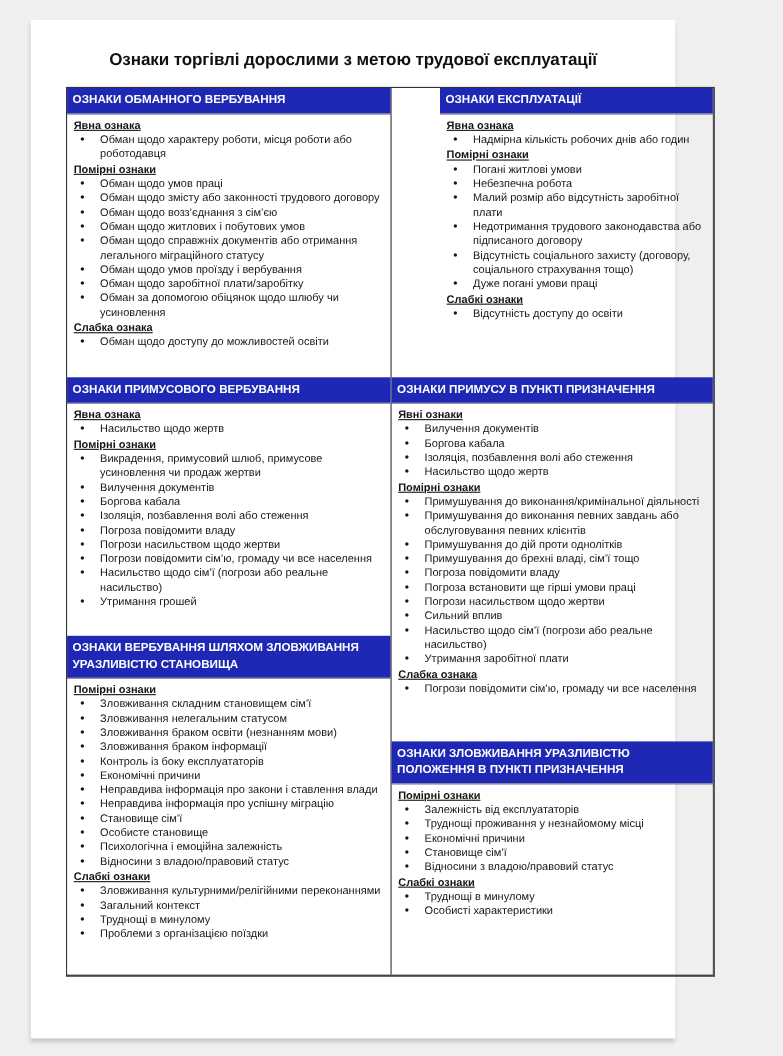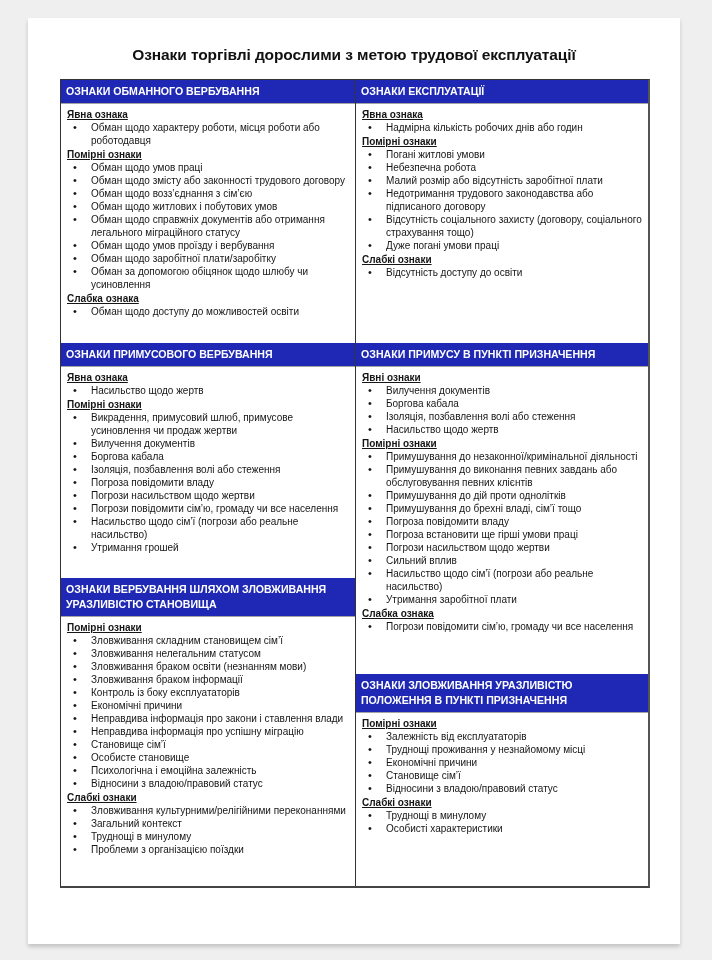--- a/index.html
+++ b/index.html
@@ -6,21 +6,21 @@
   body {
     width: 712px; height: 960px;
     background: #efefef;
     font-family: "Liberation Sans", sans-serif;
     position: relative;
     overflow: hidden;
   }
   .page {
     position: absolute;
     left: 28px; top: 18px;
-    width: 652px; height: 926px;
+    width: 586px; height: 926px;
     background: #ffffff;
     box-shadow: 0 3px 4px rgba(0,0,0,0.18);
   }
   .doc-title {
     position: absolute;
     left: 0; right: 0; top: 28px;
     text-align: center;
     font-weight: bold;
     font-size: 15.5px;
     color: #111;
@@ -154,21 +154,21 @@
             <ul class="items">
               <li>Зловживання культурними/релігійними переконаннями</li>
               <li>Загальний контекст</li>
               <li>Труднощі в минулому</li>
               <li>Проблеми з організацією поїздки</li>
             </ul>
           </div>
         </div>
     </div>
     <div class="col right">
-      <div class="section" style="top:0;">
+      <div class="section" style="top:0;margin-left:44px;">
           <div class="sec-head">ОЗНАКИ ЕКСПЛУАТАЦІЇ</div>
           <div class="sec-body">
             <div class="group-label">Явна ознака</div>
             <ul class="items">
               <li>Надмірна кількість робочих днів або годин</li>
             </ul>
             <div class="group-label">Помірні ознаки</div>
             <ul class="items">
               <li>Погані житлові умови</li>
               <li>Небезпечна робота</li>
@@ -188,21 +188,21 @@
           <div class="sec-body">
             <div class="group-label">Явні ознаки</div>
             <ul class="items">
               <li>Вилучення документів</li>
               <li>Боргова кабала</li>
               <li>Ізоляція, позбавлення волі або стеження</li>
               <li>Насильство щодо жертв</li>
             </ul>
             <div class="group-label">Помірні ознаки</div>
             <ul class="items">
-              <li>Примушування до незаконної/кримінальної діяльності</li>
+              <li>Примушування до виконання/кримінальної діяльності</li>
               <li>Примушування до виконання певних завдань або обслуговування певних клієнтів</li>
               <li>Примушування до дій проти однолітків</li>
               <li>Примушування до брехні владі, сім’ї тощо</li>
               <li>Погроза повідомити владу</li>
               <li>Погроза встановити ще гірші умови праці</li>
               <li>Погрози насильством щодо жертви</li>
               <li>Сильний вплив</li>
               <li>Насильство щодо сім’ї (погрози або реальне насильство)</li>
               <li>Утримання заробітної плати</li>
             </ul>

